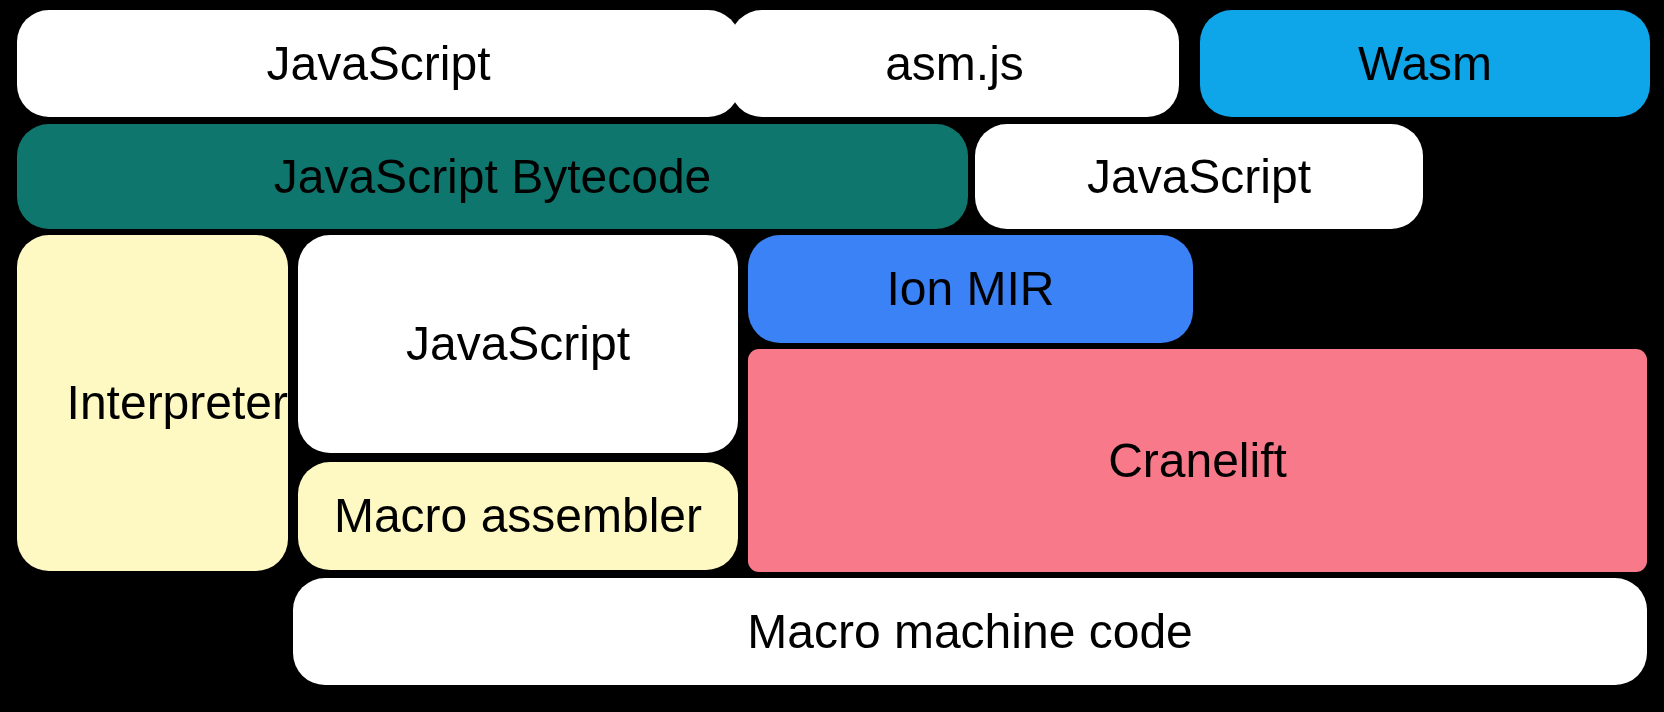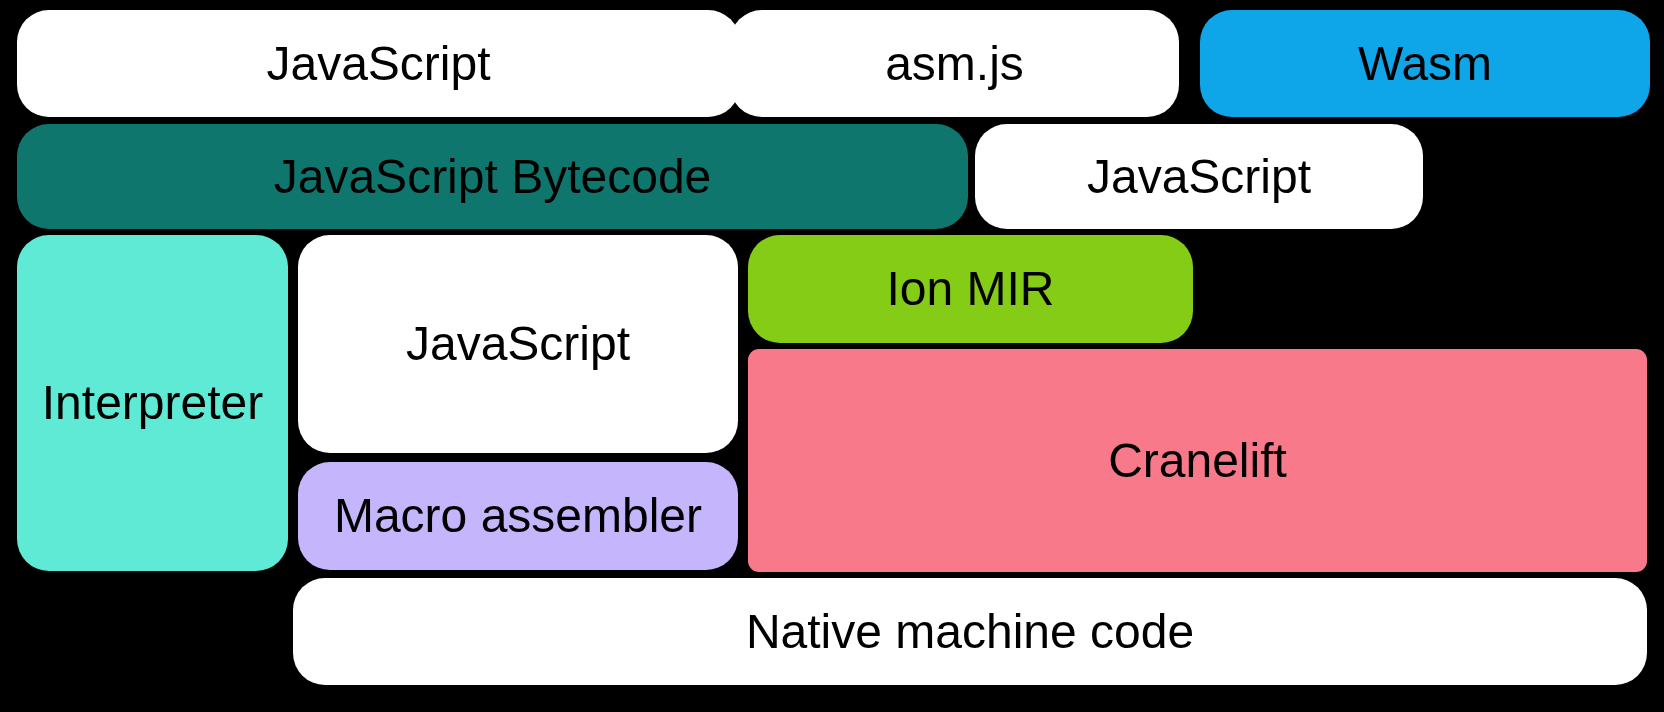--- a/index.html
+++ b/index.html
@@ -65,37 +65,37 @@
   </div>
 
   <div class="node n-bytecode" style="background: #0f766e;">
     <span>JavaScript Bytecode</span>
   </div>
 
   <div class="node n-baldrmonkey" style="background: rgb(255, 255, 255);">
     <span>JavaScript</span>
   </div>
 
-  <div class="node n-interpreter" style="background: #5eead4;">
+  <div class="node n-interpreter" style="background: #fef9c3; align-items: flex-end;">
     <span>Interpreter</span>
   </div>
 
   <div class="node n-baseline" style="background: rgb(255, 255, 255);">
     <span>JavaScript</span>
   </div>
 
-  <div class="node n-ionmir" style="background: #84cc16;">
+  <div class="node n-ionmir" style="background: #3b82f6;">
     <span>Ion MIR</span>
   </div>
 
   <div class="node n-cranelift" style="background: rgb(247, 121, 138);">
     <span>Cranelift</span>
   </div>
 
-  <div class="node n-macroassembler" style="background: #c4b5fd;">
+  <div class="node n-macroassembler" style="background: #fef9c3;">
     <span>Macro assembler</span>
   </div>
 
   <div class="node n-native" style="background: rgb(255, 255, 255);">
-    <span>Native machine code</span>
+    <span>Macro machine code</span>
   </div>
 
 </div>
 
 </body></html>

